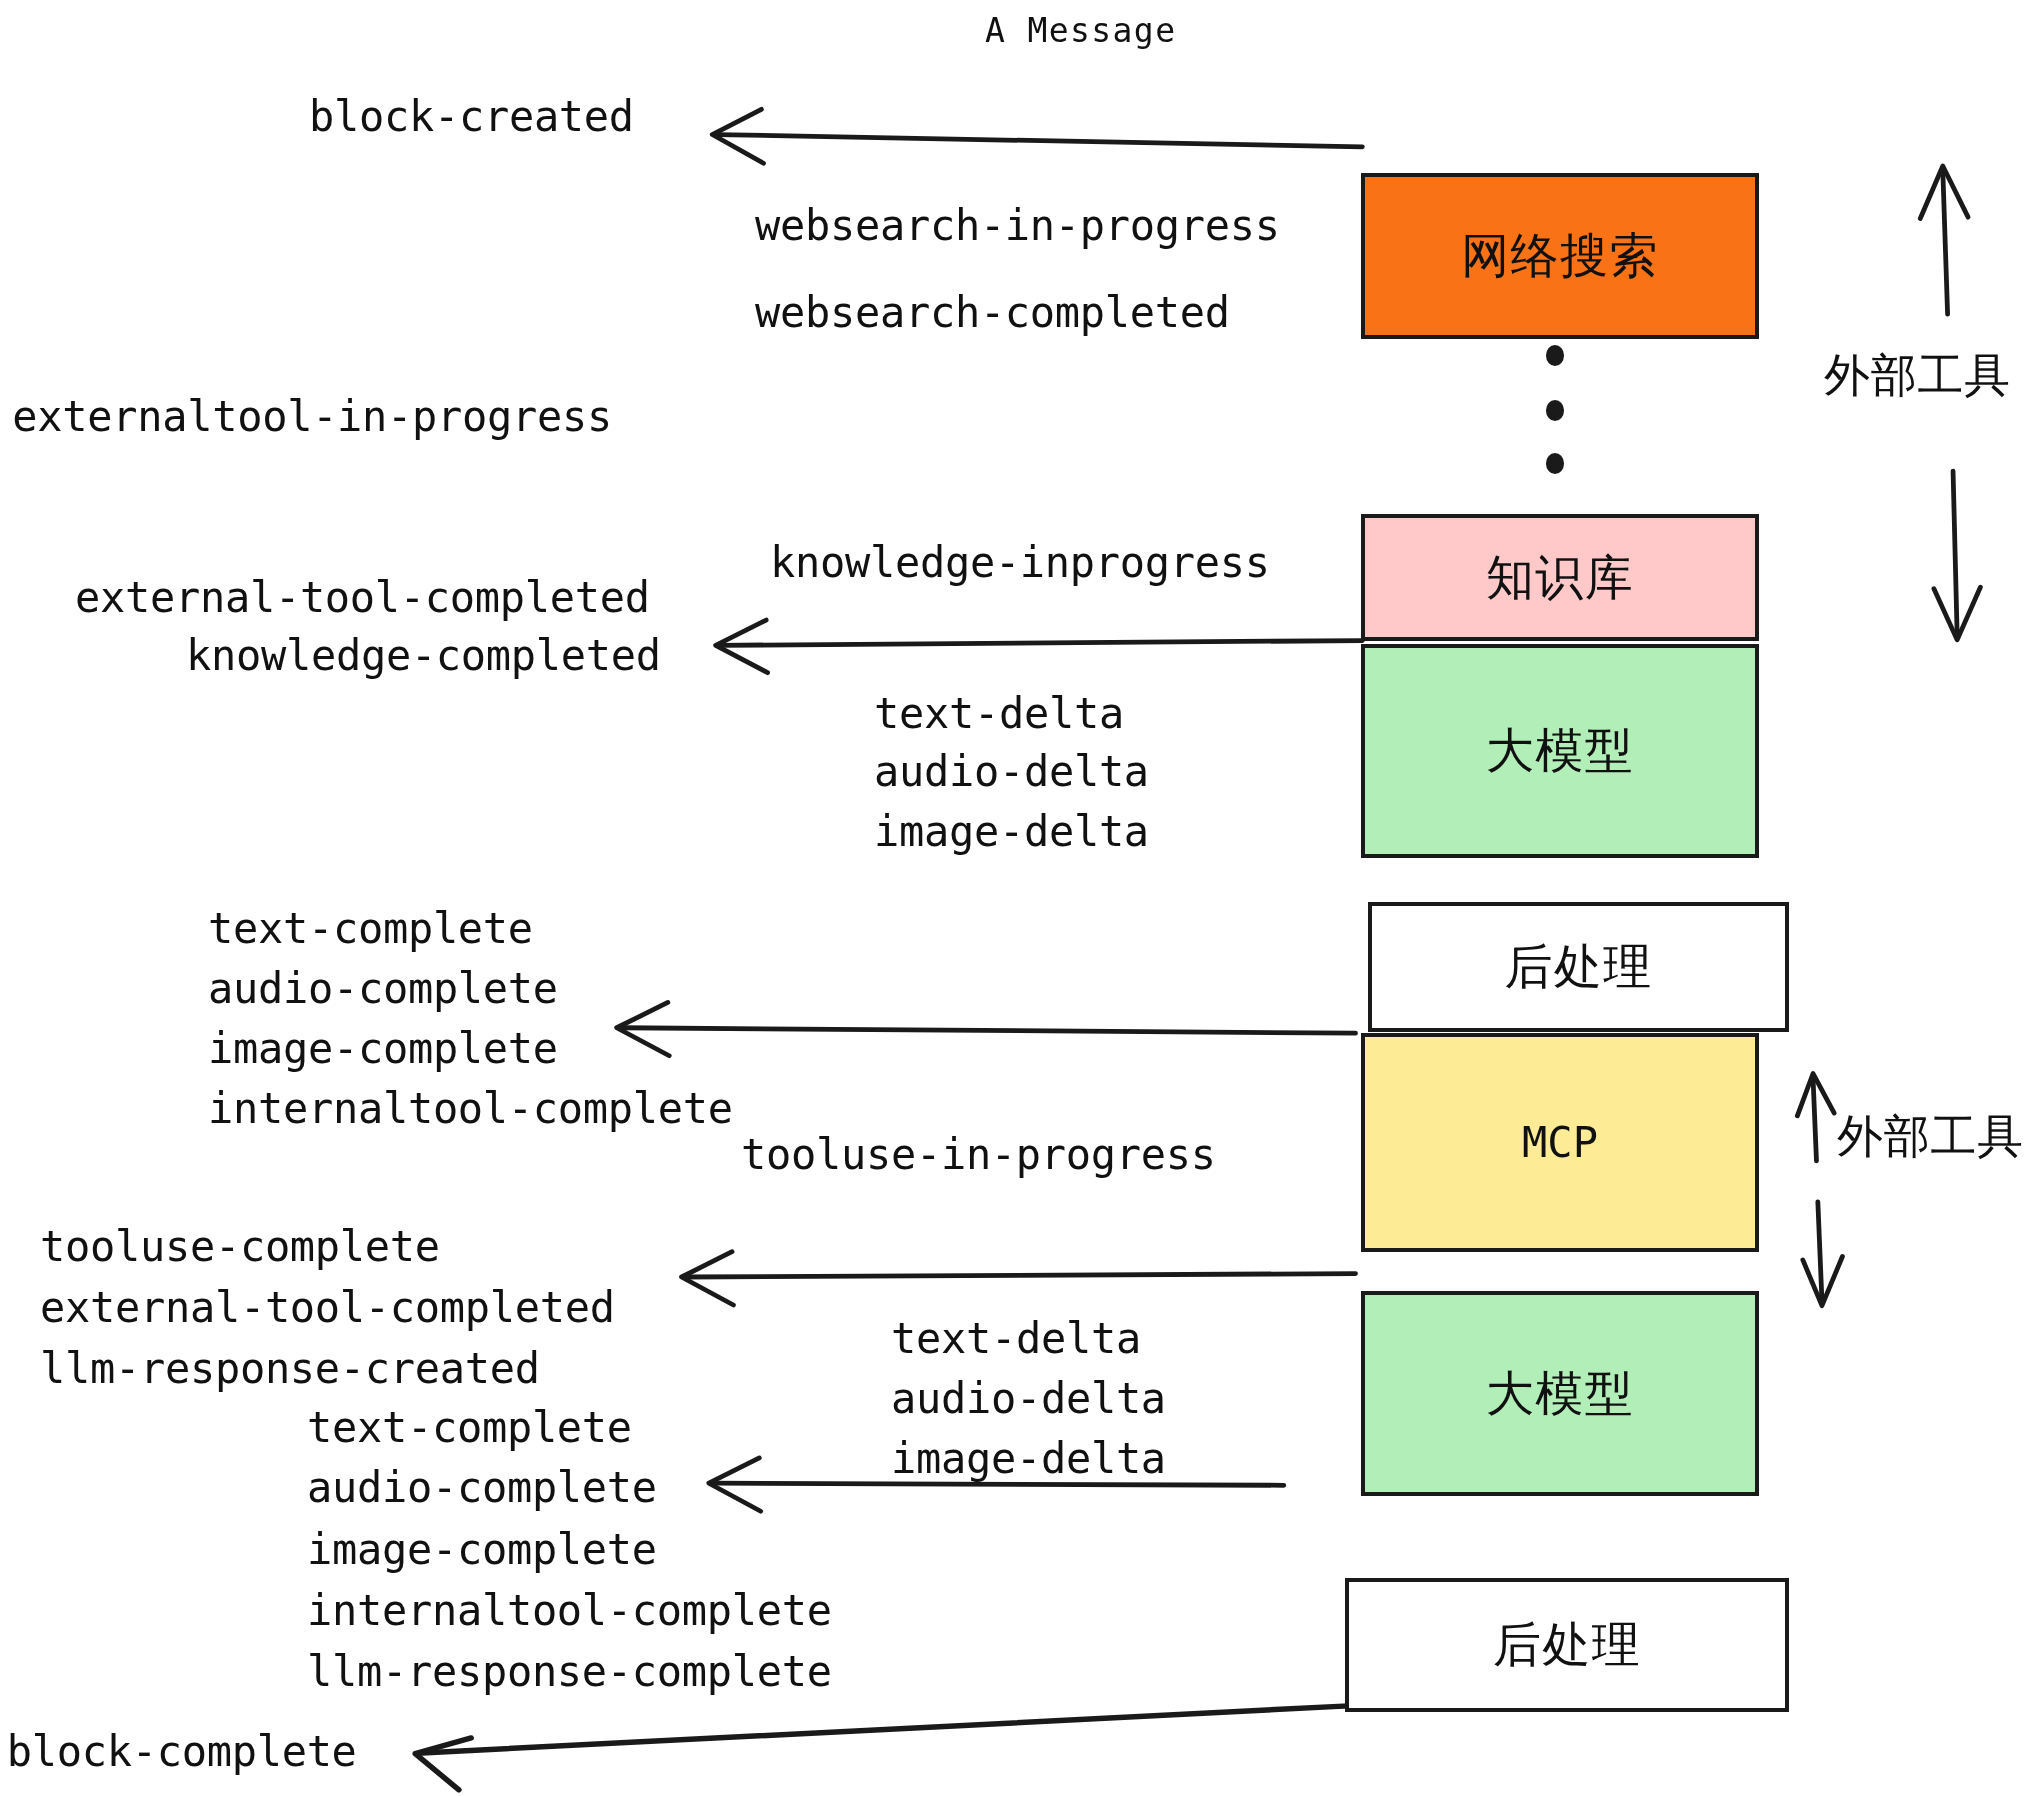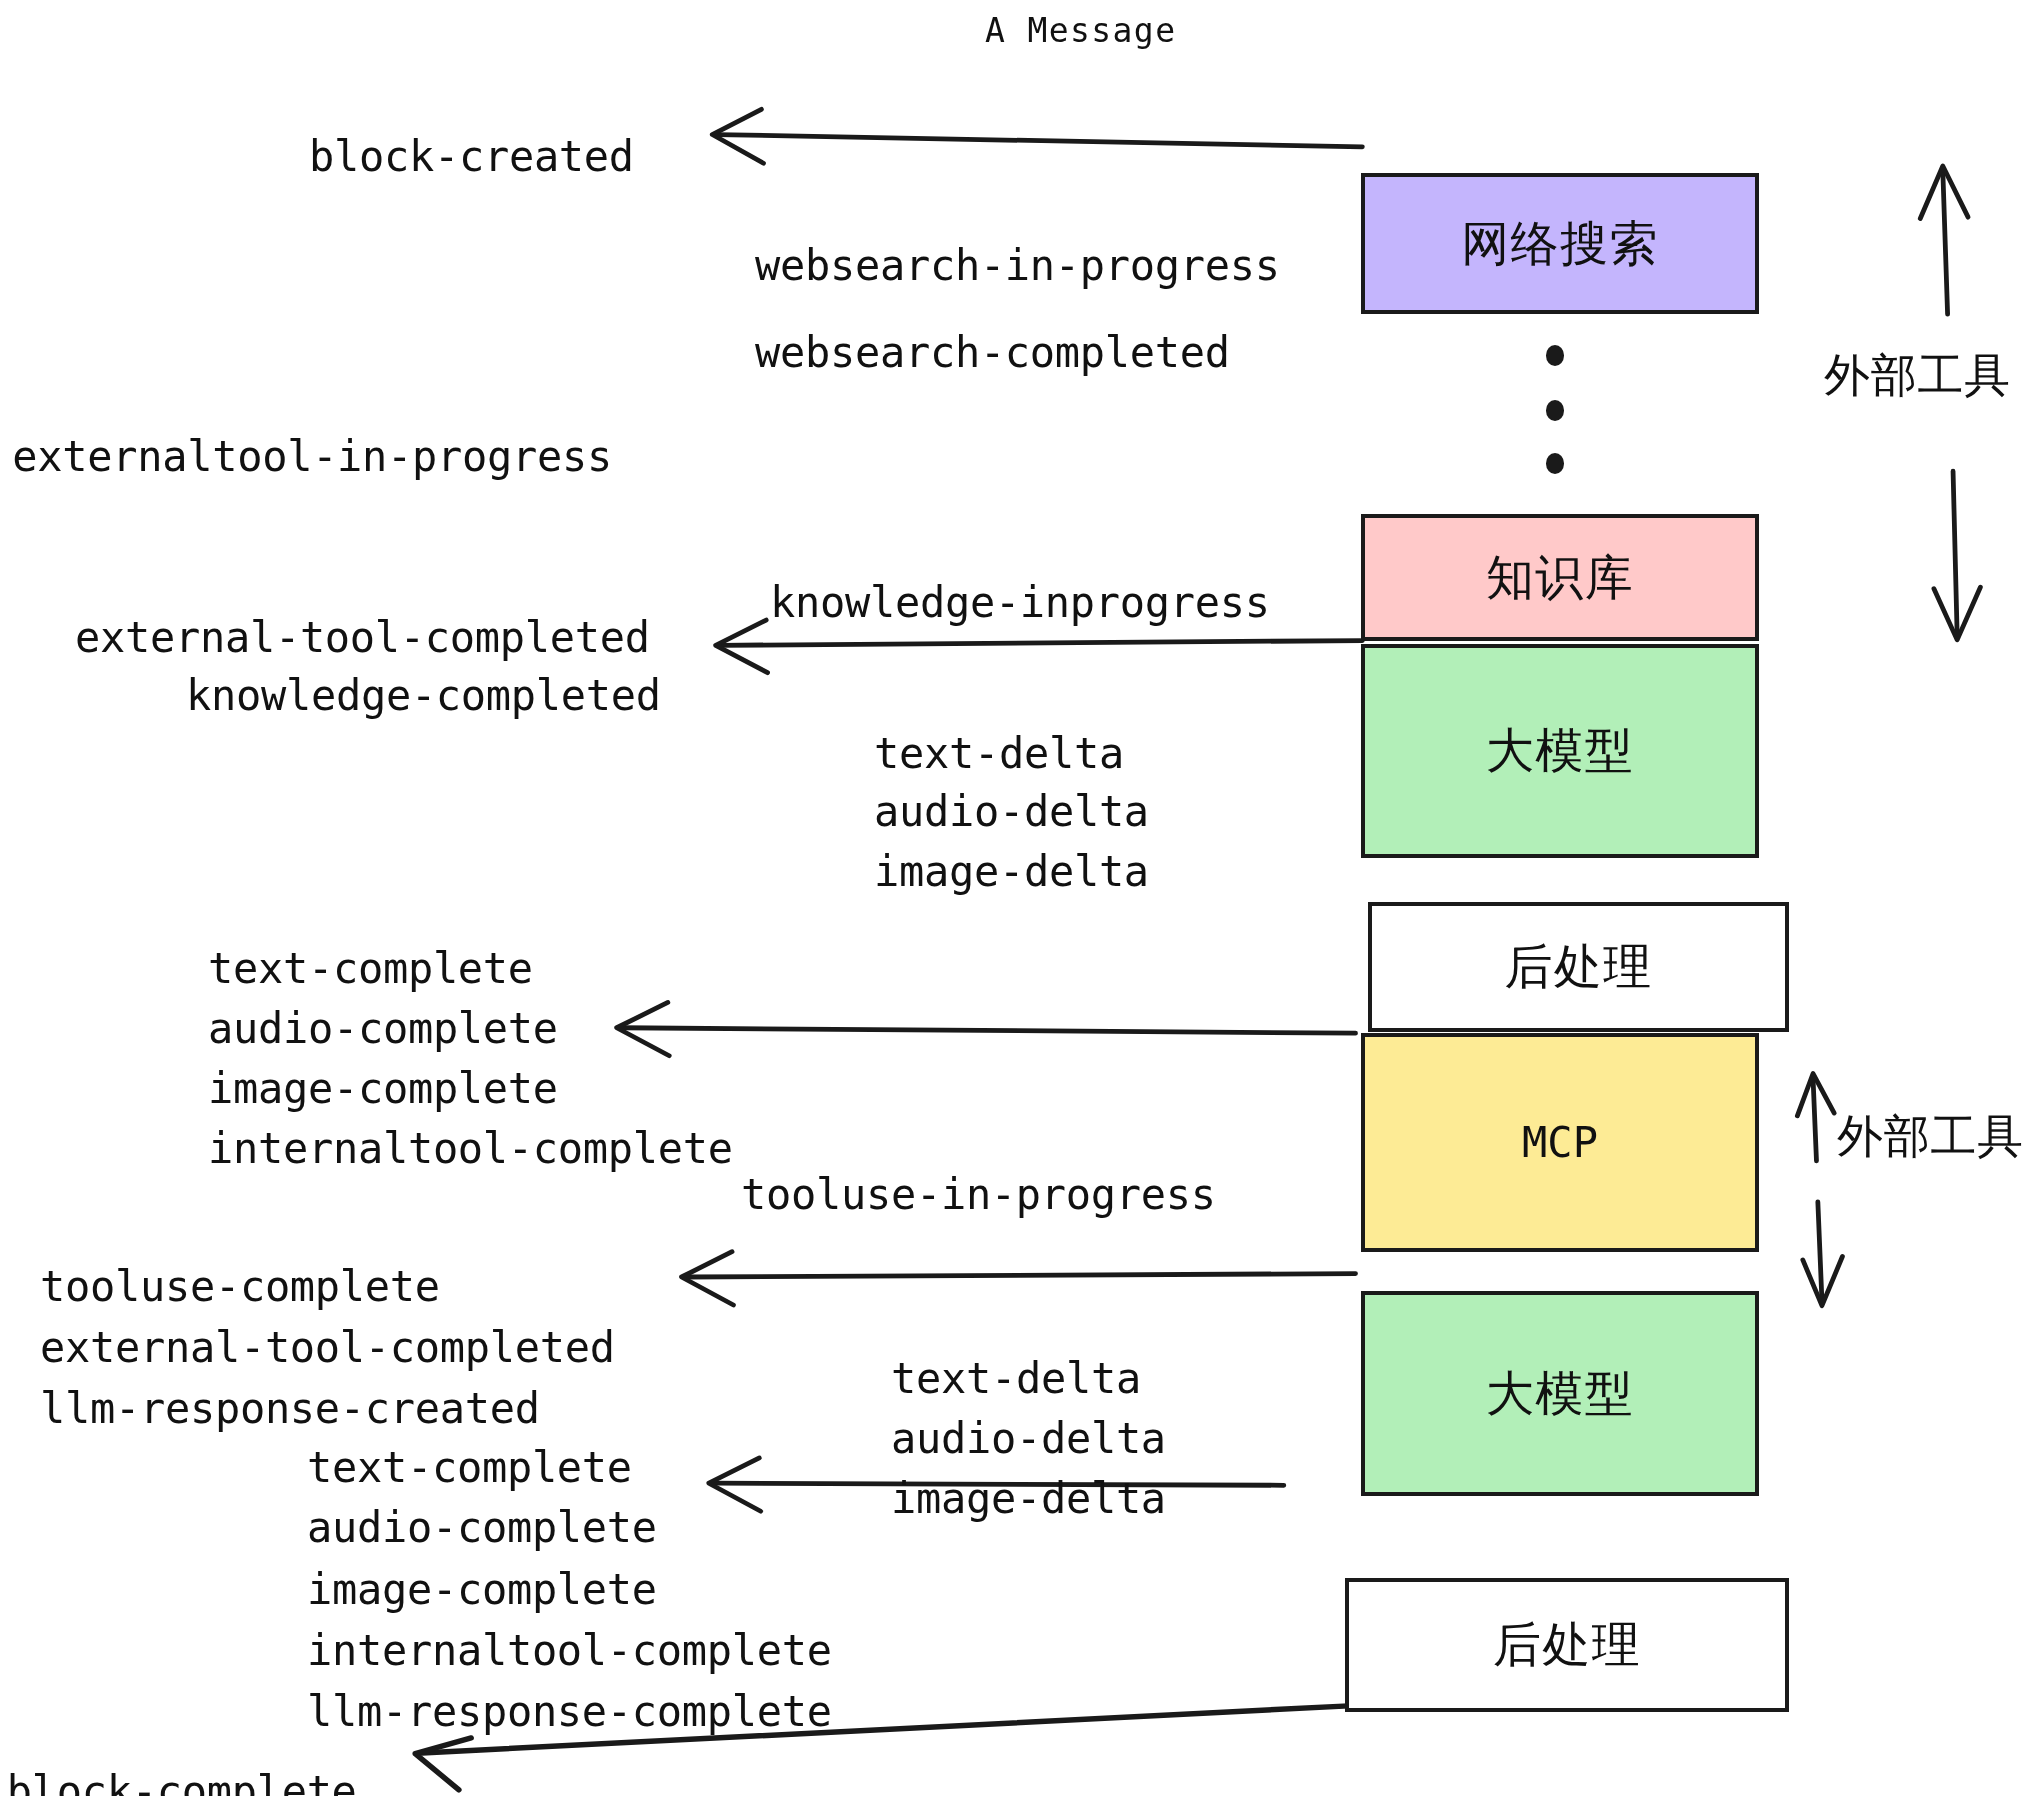--- a/index.html
+++ b/index.html
@@ -25,21 +25,20 @@
     height: 1796px;
   }
   .lbl {
     position: absolute;
     font-family: "DejaVu Sans Mono", "Liberation Mono", monospace;
     font-size: 42px;
     line-height: 1.0;
     color: #111111;
     white-space: pre;
     letter-spacing: -0.3px;
-    margin-top: 40px;
   }
   .title {
     position: absolute;
     font-family: "DejaVu Sans Mono", "Liberation Mono", monospace;
     font-size: 33px;
     color: #111111;
     white-space: pre;
     letter-spacing: 1.4px;
   }
   .box {
@@ -122,21 +121,21 @@
     <g>
       <path d="M 2655,1580 L 2660,1700" stroke="#1a1a1a" stroke-width="7" fill="none" stroke-linecap="round"></path>
       <path d="M 2632,1634 L 2655,1572 L 2686,1630" stroke="#1a1a1a" stroke-width="7" fill="none" stroke-linecap="round" stroke-linejoin="round"></path>
       <path d="M 2662,1760 L 2668,1905" stroke="#1a1a1a" stroke-width="7" fill="none" stroke-linecap="round"></path>
       <path d="M 2640,1845 L 2668,1912 L 2698,1840" stroke="#1a1a1a" stroke-width="7" fill="none" stroke-linecap="round" stroke-linejoin="round"></path>
     </g>
   </svg>
 
   <div class="title" style="left:985px; top:11px;">A Message</div>
 
-  <div class="box" style="left:1361px; top:173px; width:398px; height:141px; background:#c4b5fd;">
+  <div class="box" style="left:1361px; top:173px; width:398px; height:166px; background:#f97316;">
     <span>网络搜索</span>
   </div>
 
   <span class="dot" style="left:1546px; top:345px;"></span>
   <span class="dot" style="left:1546px; top:400px;"></span>
   <span class="dot" style="left:1546px; top:453px;"></span>
 
   <div class="box" style="left:1361px; top:514px; width:398px; height:127px; background:#FFC9C9;text-align:center;">
     <span>知识库</span>
   </div>

